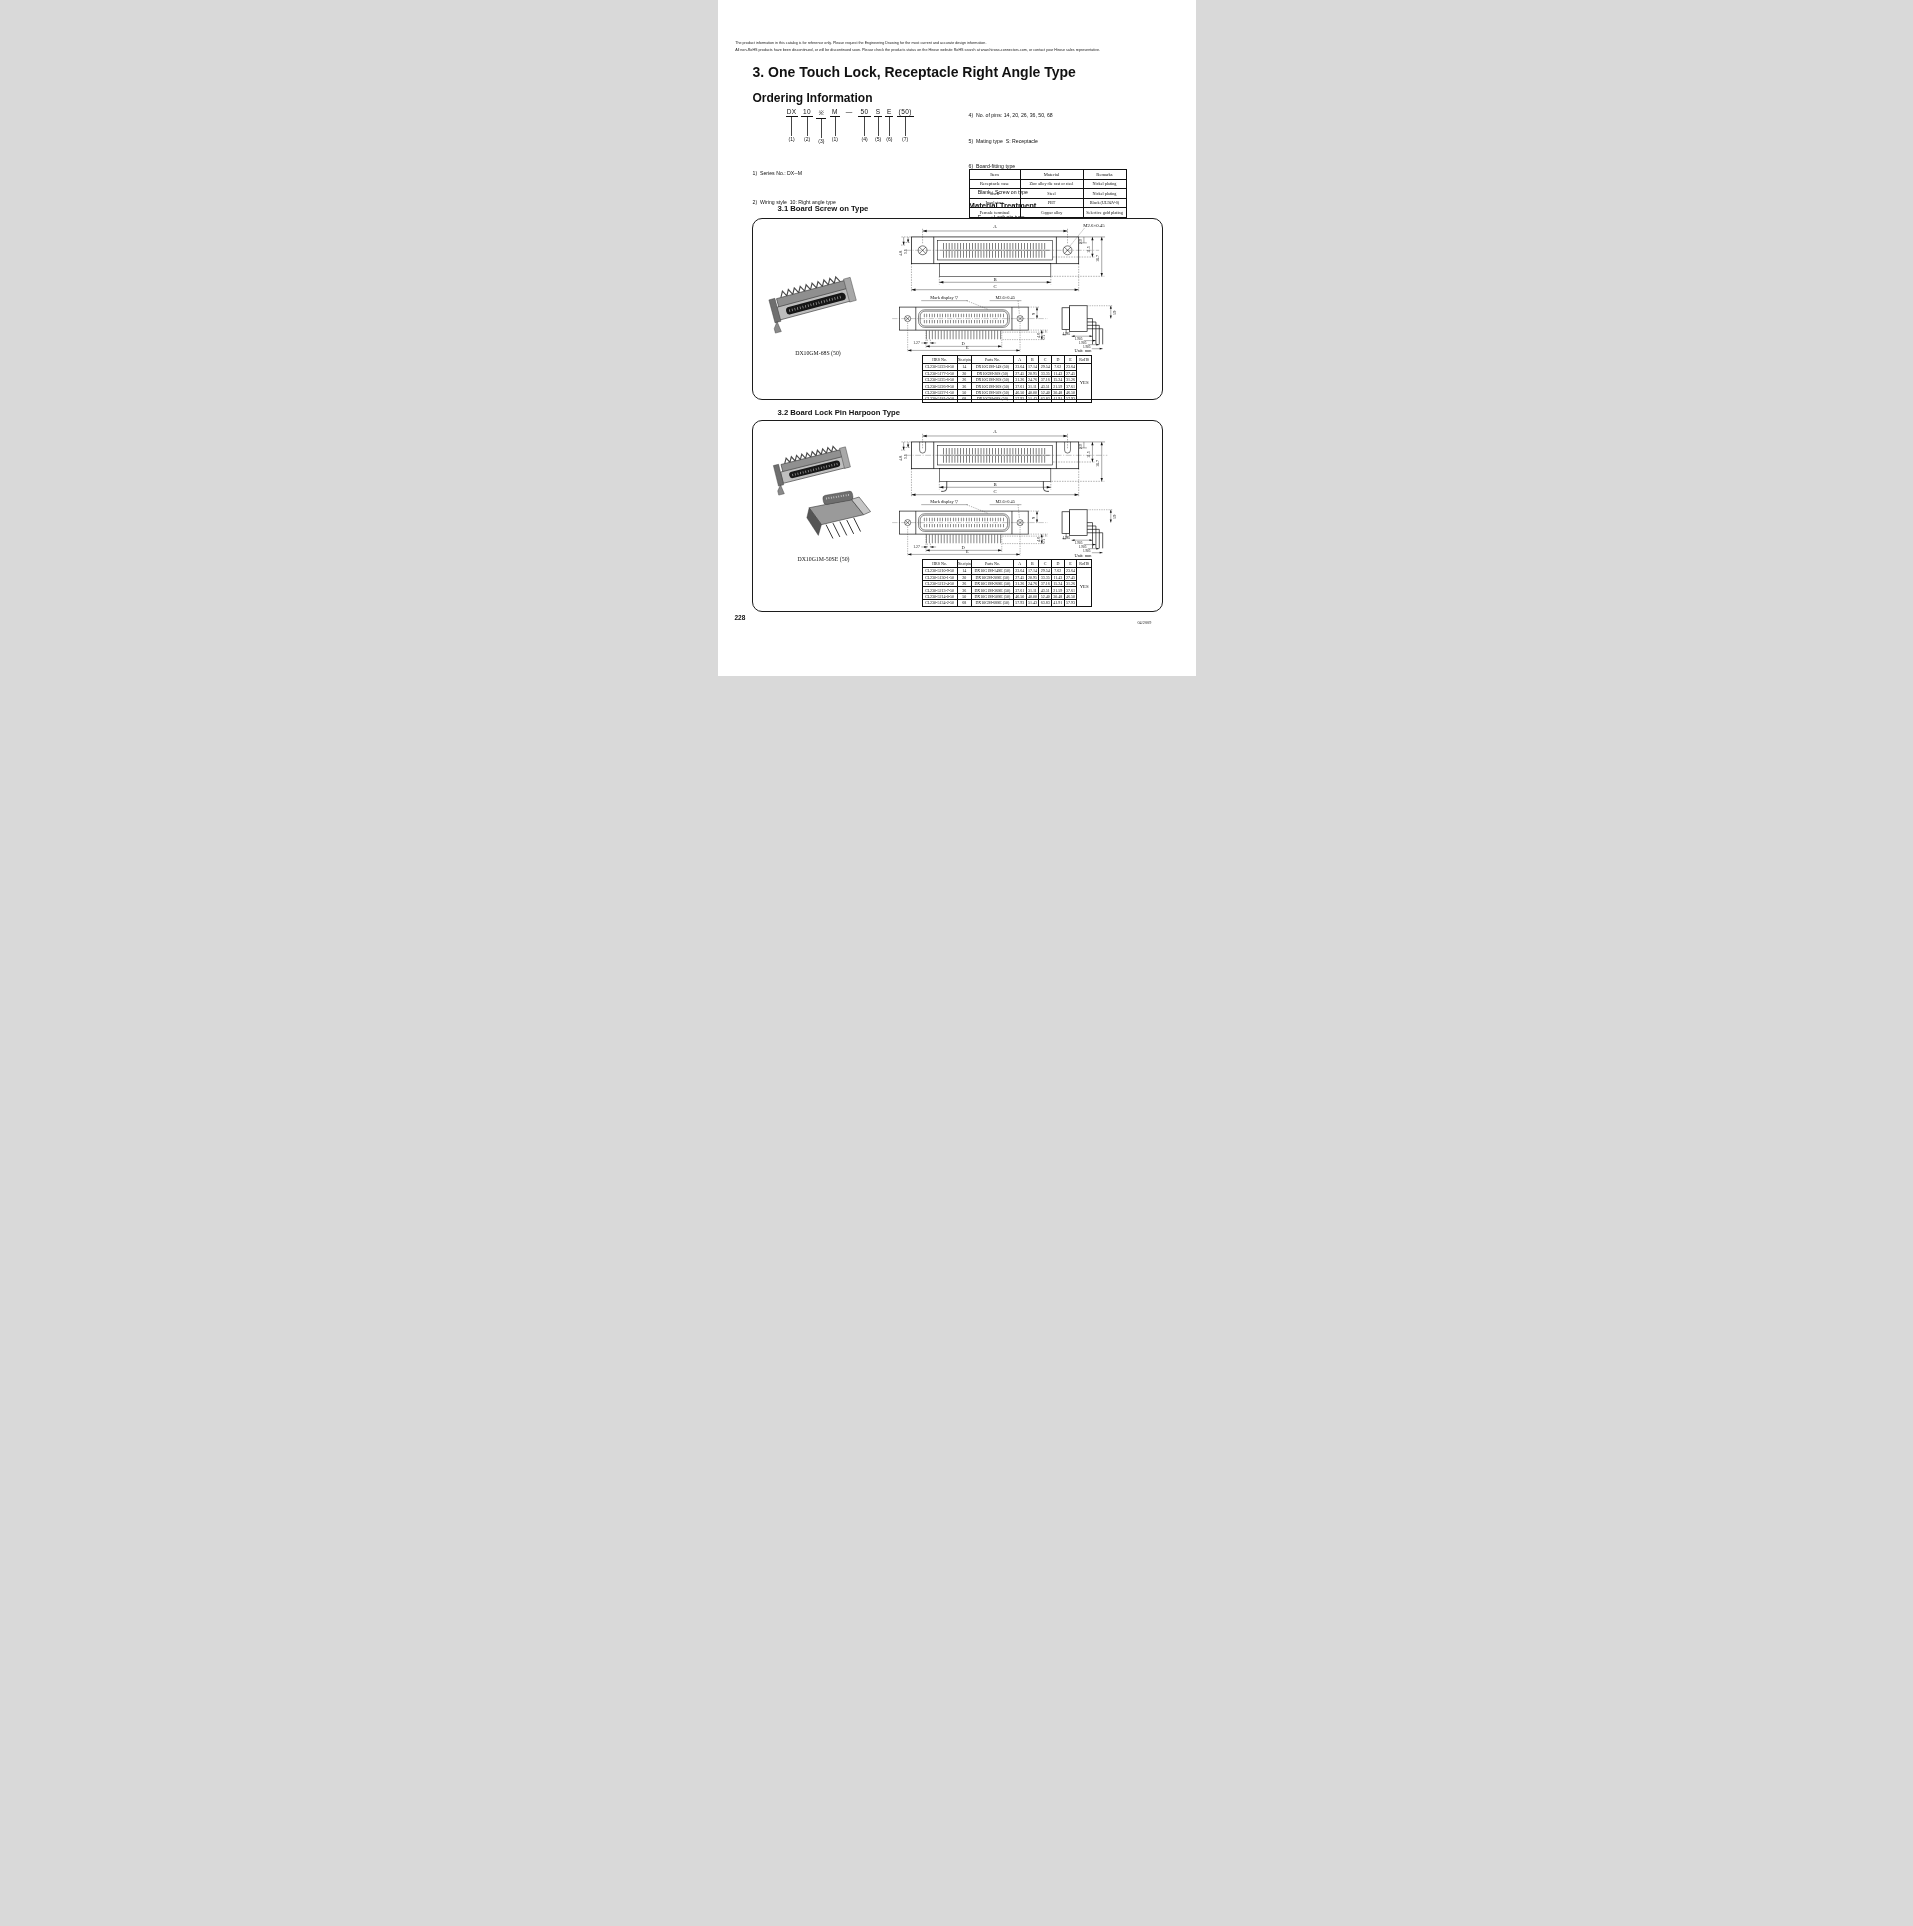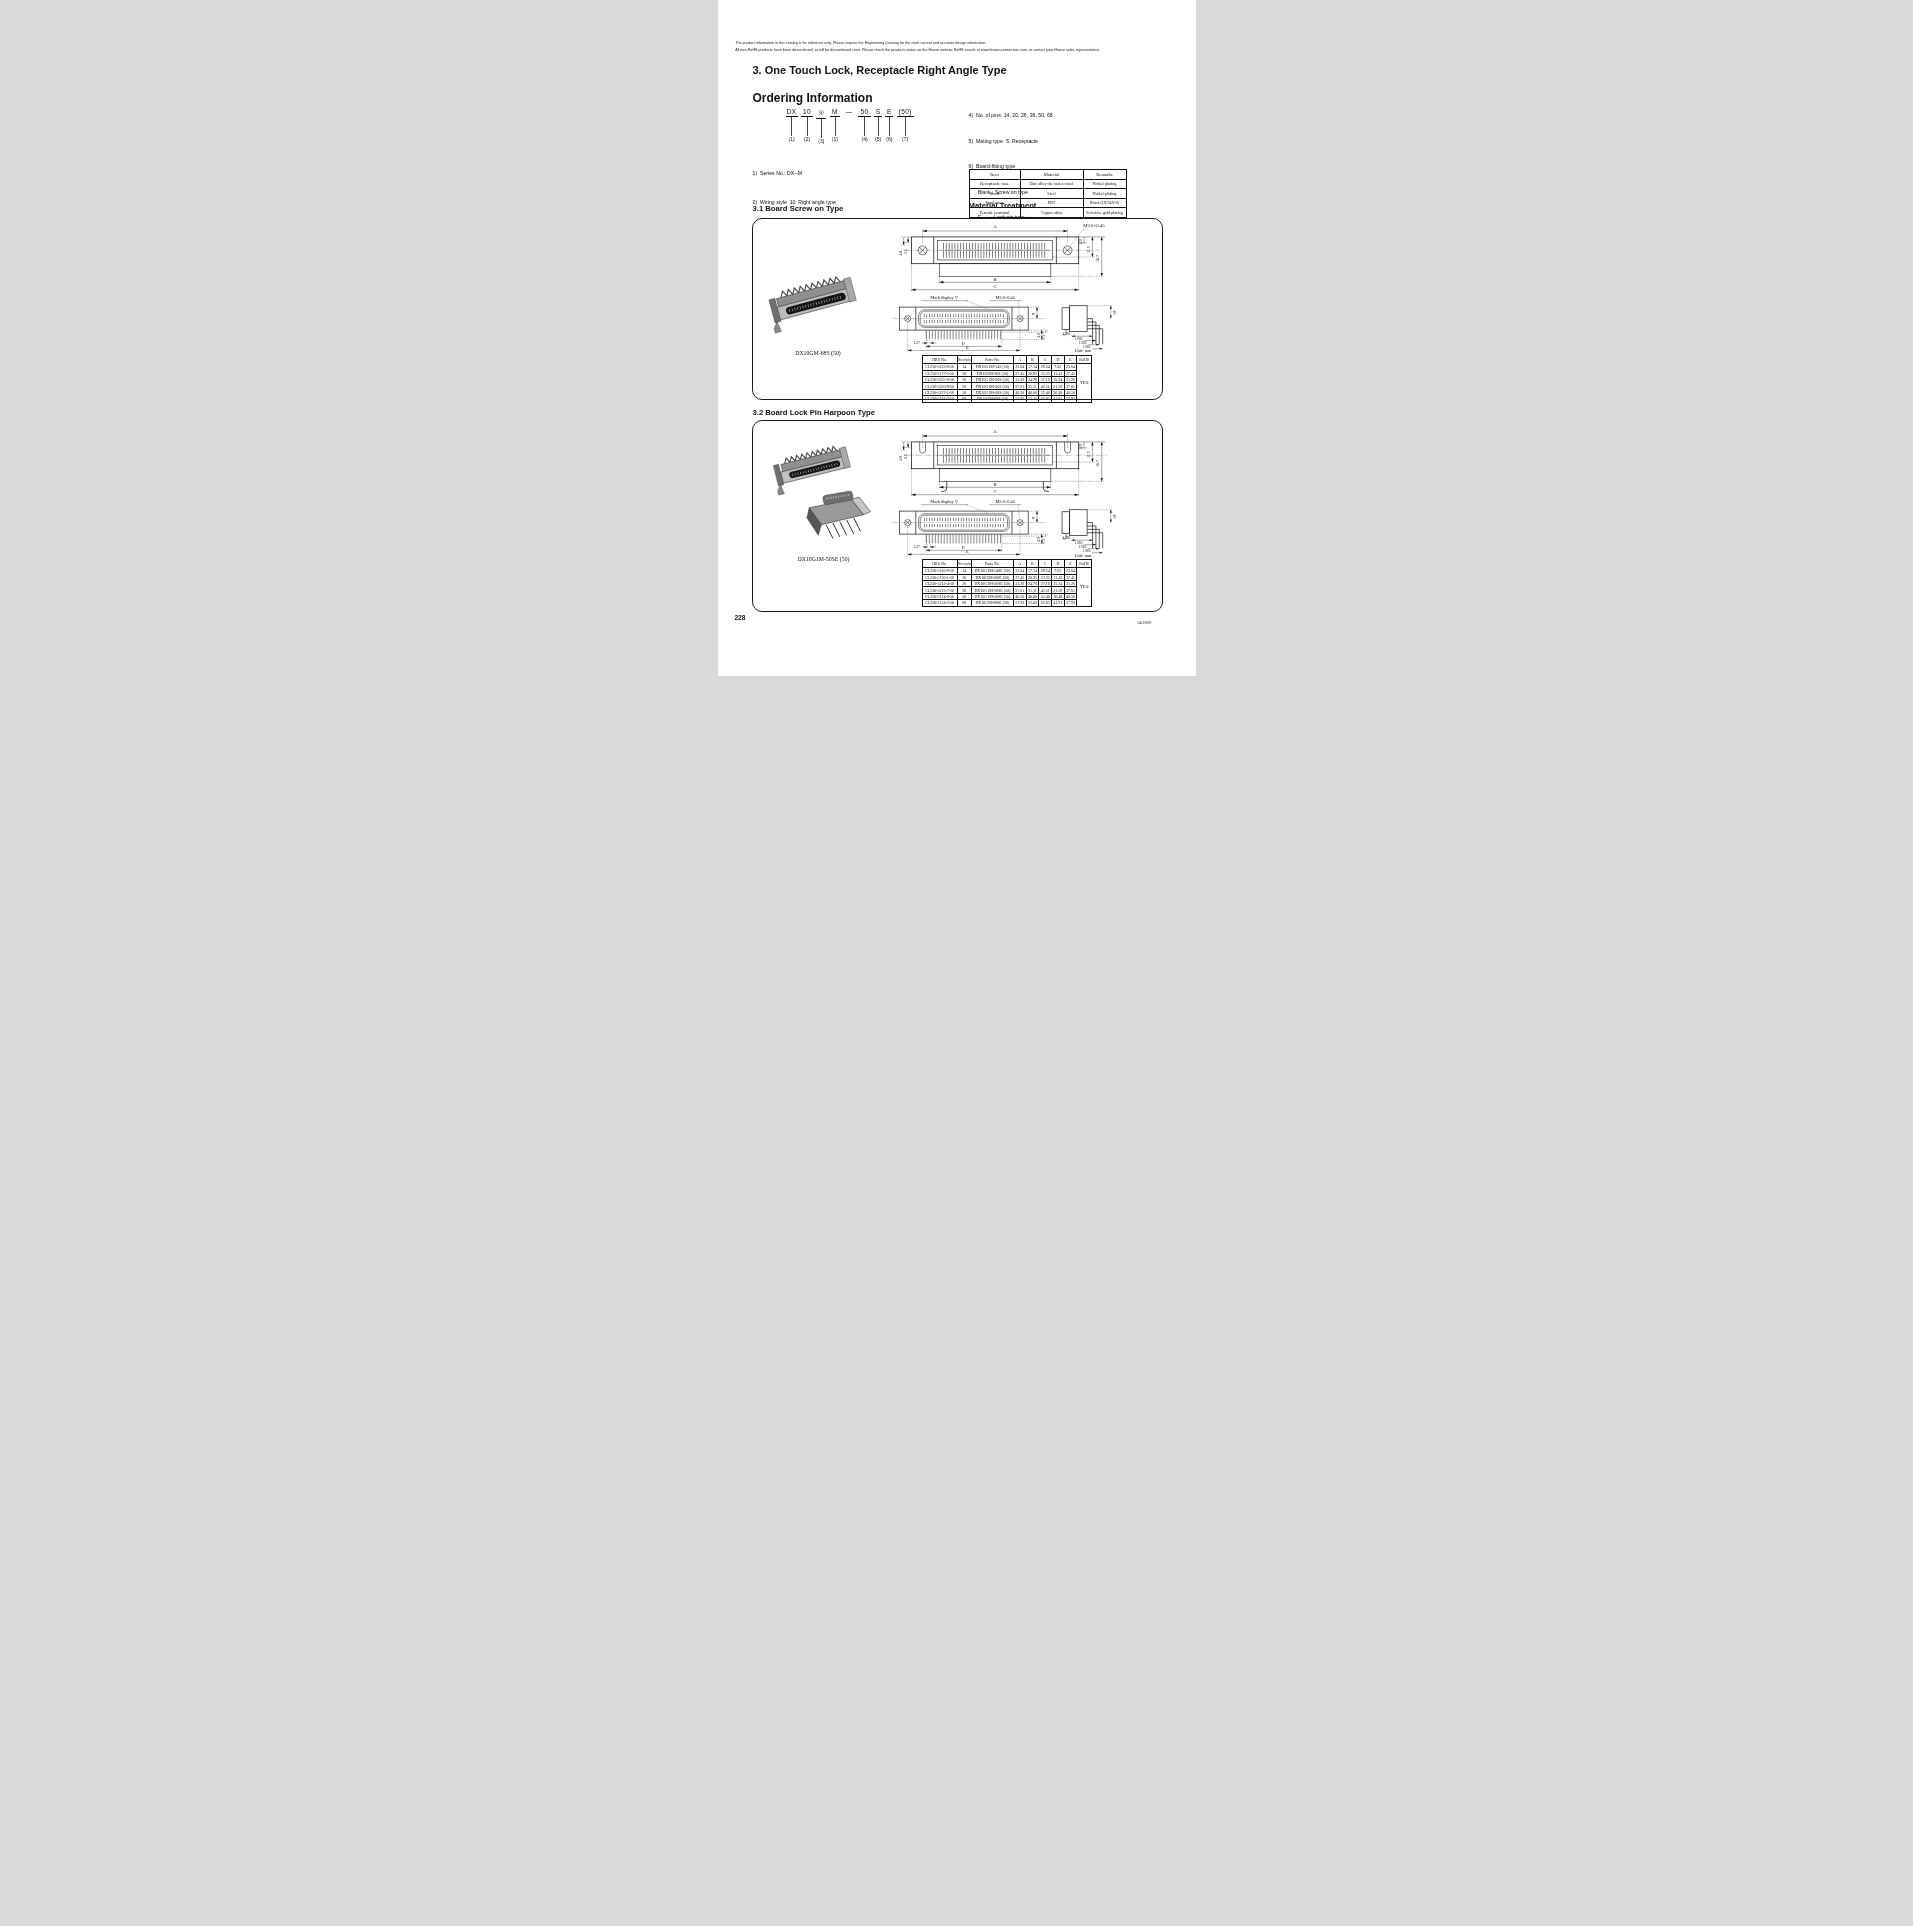--- a/index.html
+++ b/index.html
@@ -1,42 +1,42 @@
 <!DOCTYPE html>
 <html style="font-size:6.2px"><head>
 <meta charset="utf-8">
 <style>
   html,body{margin:0;padding:0;background:#d9d9d9;}
   .page{position:relative;width:478px;height:676px;background:#ffffff;margin:0 auto;
         font-family:"Liberation Serif",serif;color:#111;overflow:hidden;}
   .abs{position:absolute;}
   .disclaimer{left:17.7px;top:40px;width:447px;font-family:"Liberation Sans",sans-serif;
               font-size:3.7px;line-height:6.5px;color:#1a1a1a;}
-  .page-title{left:35px;top:64px;font-family:"Liberation Sans",sans-serif;font-weight:bold;font-size:11px;}
+  .page-title{left:35px;top:64px;font-family:"Liberation Sans",sans-serif;font-weight:bold;font-size:14px;}
   .ordering-heading{left:35px;top:91px;font-family:"Liberation Sans",sans-serif;font-weight:bold;font-size:12px;}
   .code-row{left:68px;top:108px;display:flex;gap:3.5px;font-family:"Liberation Sans",sans-serif;}
   .code-col{display:flex;flex-direction:column;align-items:center;}
   .w1{width:12.3px}.w2{width:11.6px}.w3{width:10px}.w4{width:10px}.w5{width:11.6px}.w6{width:12.3px}.w7{width:7.7px}.w8{width:7.7px}.w9{width:17px}
   .code-text{font-size:6.5px;letter-spacing:0.4px;white-space:nowrap;}
   .code-underline{width:100%;border-top:1px solid #111;margin-top:1.2px;height:0;}
   .code-vert{width:0.4px;height:18.5px;background:#444;}
   .code-index{font-size:5px;margin-top:0.8px;}
   .code-col.dash .code-underline,.code-col.dash .code-vert,.code-col.dash .code-index{visibility:hidden;}
   .notes{font-family:"Liberation Sans",sans-serif;font-size:5.2px;white-space:pre;}
   .notes-left{left:35px;top:150px;line-height:9.6px;}
   .notes-right{left:251px;top:94px;line-height:8.5px;}
   .notes-left div:nth-child(n+4){padding-left:9.2px;}
   .notes-right div:nth-child(4),.notes-right div:nth-child(5),.notes-right div:nth-child(7){padding-left:9.2px;}
   .material-heading{left:251px;top:158px;font-family:"Liberation Sans",sans-serif;font-weight:bold;font-size:7.7px;margin-top:43px;}
   table{border-collapse:collapse;}
   .material-table{left:251px;top:169px;border:0.8px solid #111;table-layout:fixed;}
   .material-table th,.material-table td{border:0.4px solid #111;border-top-width:0.8px;font-size:4.6px;font-weight:normal;
       text-align:center;height:8.5px;padding:0 1.2px;overflow:hidden;white-space:nowrap;}
   .material-table td:nth-child(2),.material-table td:nth-child(3){font-size:4.2px;}
-  .sec-heading{font-family:"Liberation Sans",sans-serif;font-weight:bold;font-size:7.7px;}
+  .sec-heading{font-family:"Liberation Sans",sans-serif;font-weight:bold;font-size:7.7px;margin-left:25px;}
   .s31-heading{left:35px;top:204px;}
   .s32-heading{left:35px;top:408px;}
   .panel{left:34px;width:409px;border:1.2px solid #1c1c1c;border-radius:10px;background:#fff;}
   .panel31{top:218px;height:180px;}
   .panel32{top:420px;height:190px;}
   .photo-label{font-size:5.8px;text-align:center;white-space:nowrap;}
   .unit-label{font-size:4.4px;text-align:right;}
   .parts{border:0.8px solid #111;table-layout:fixed;font-size:4px;}
   .parts th,.parts td{border:0.4px solid #111;text-align:center;font-weight:normal;padding:0 0.4px;
       height:5.4px;overflow:hidden;white-space:nowrap;}

